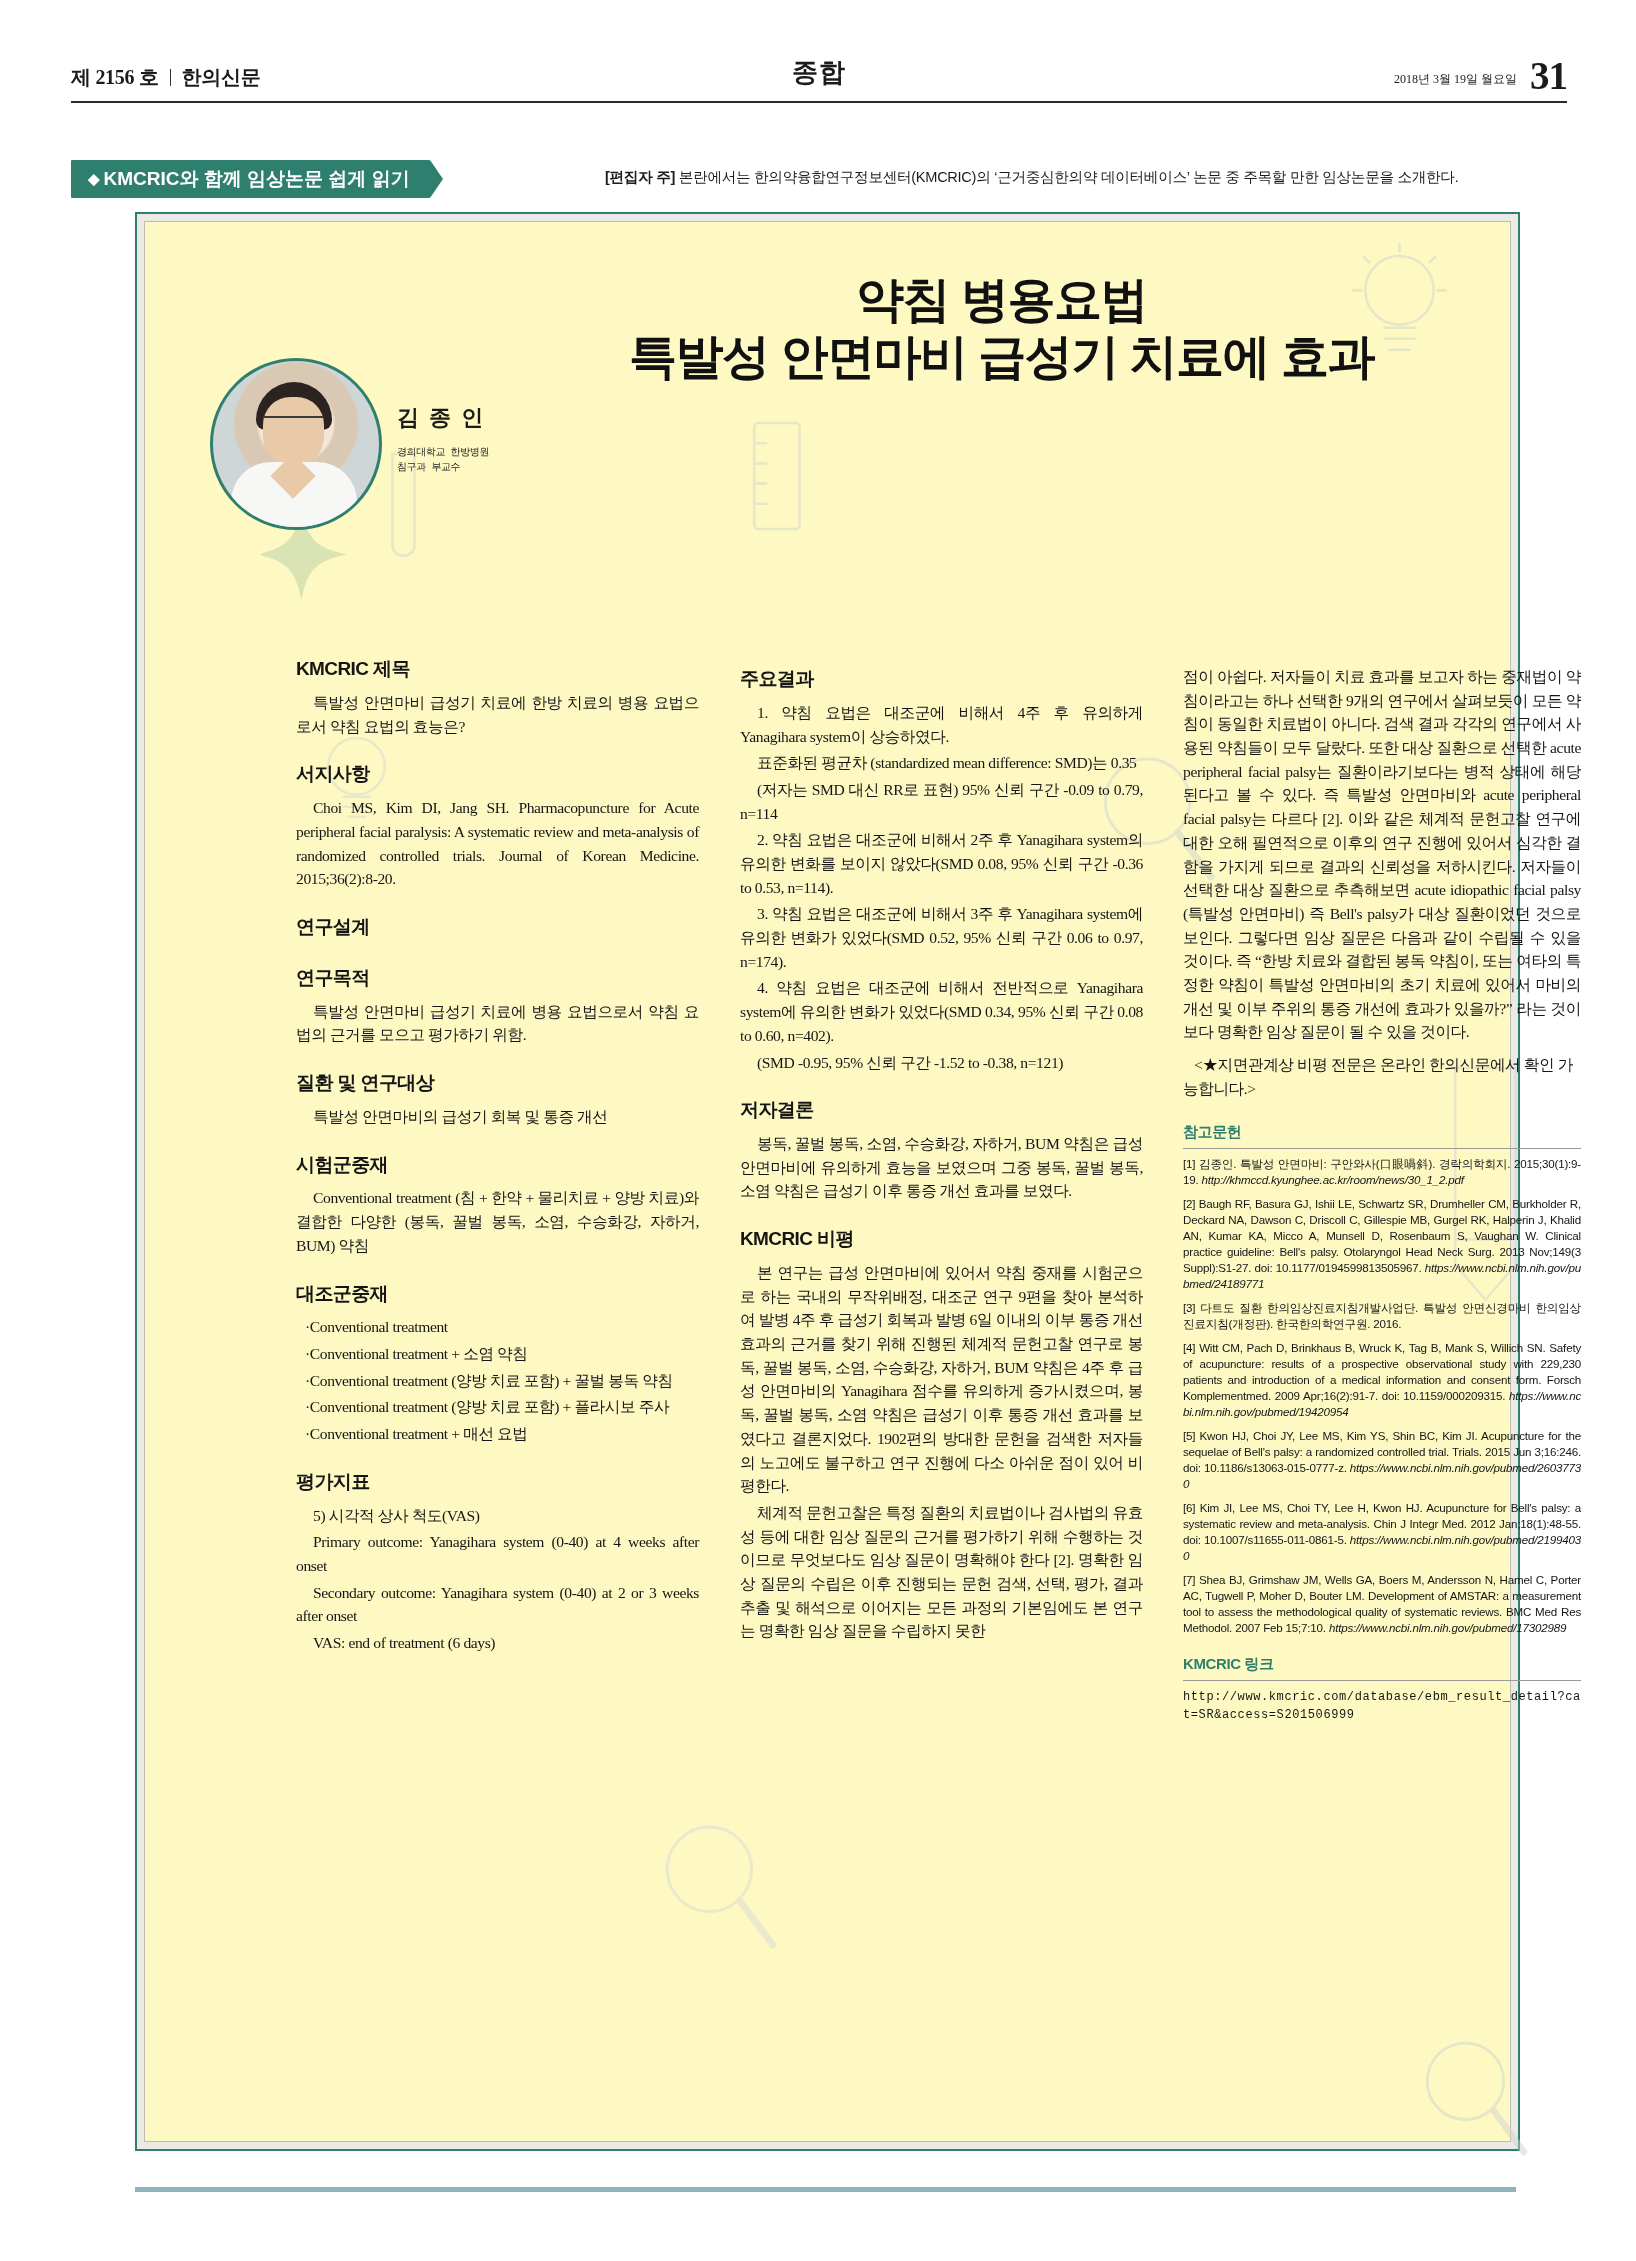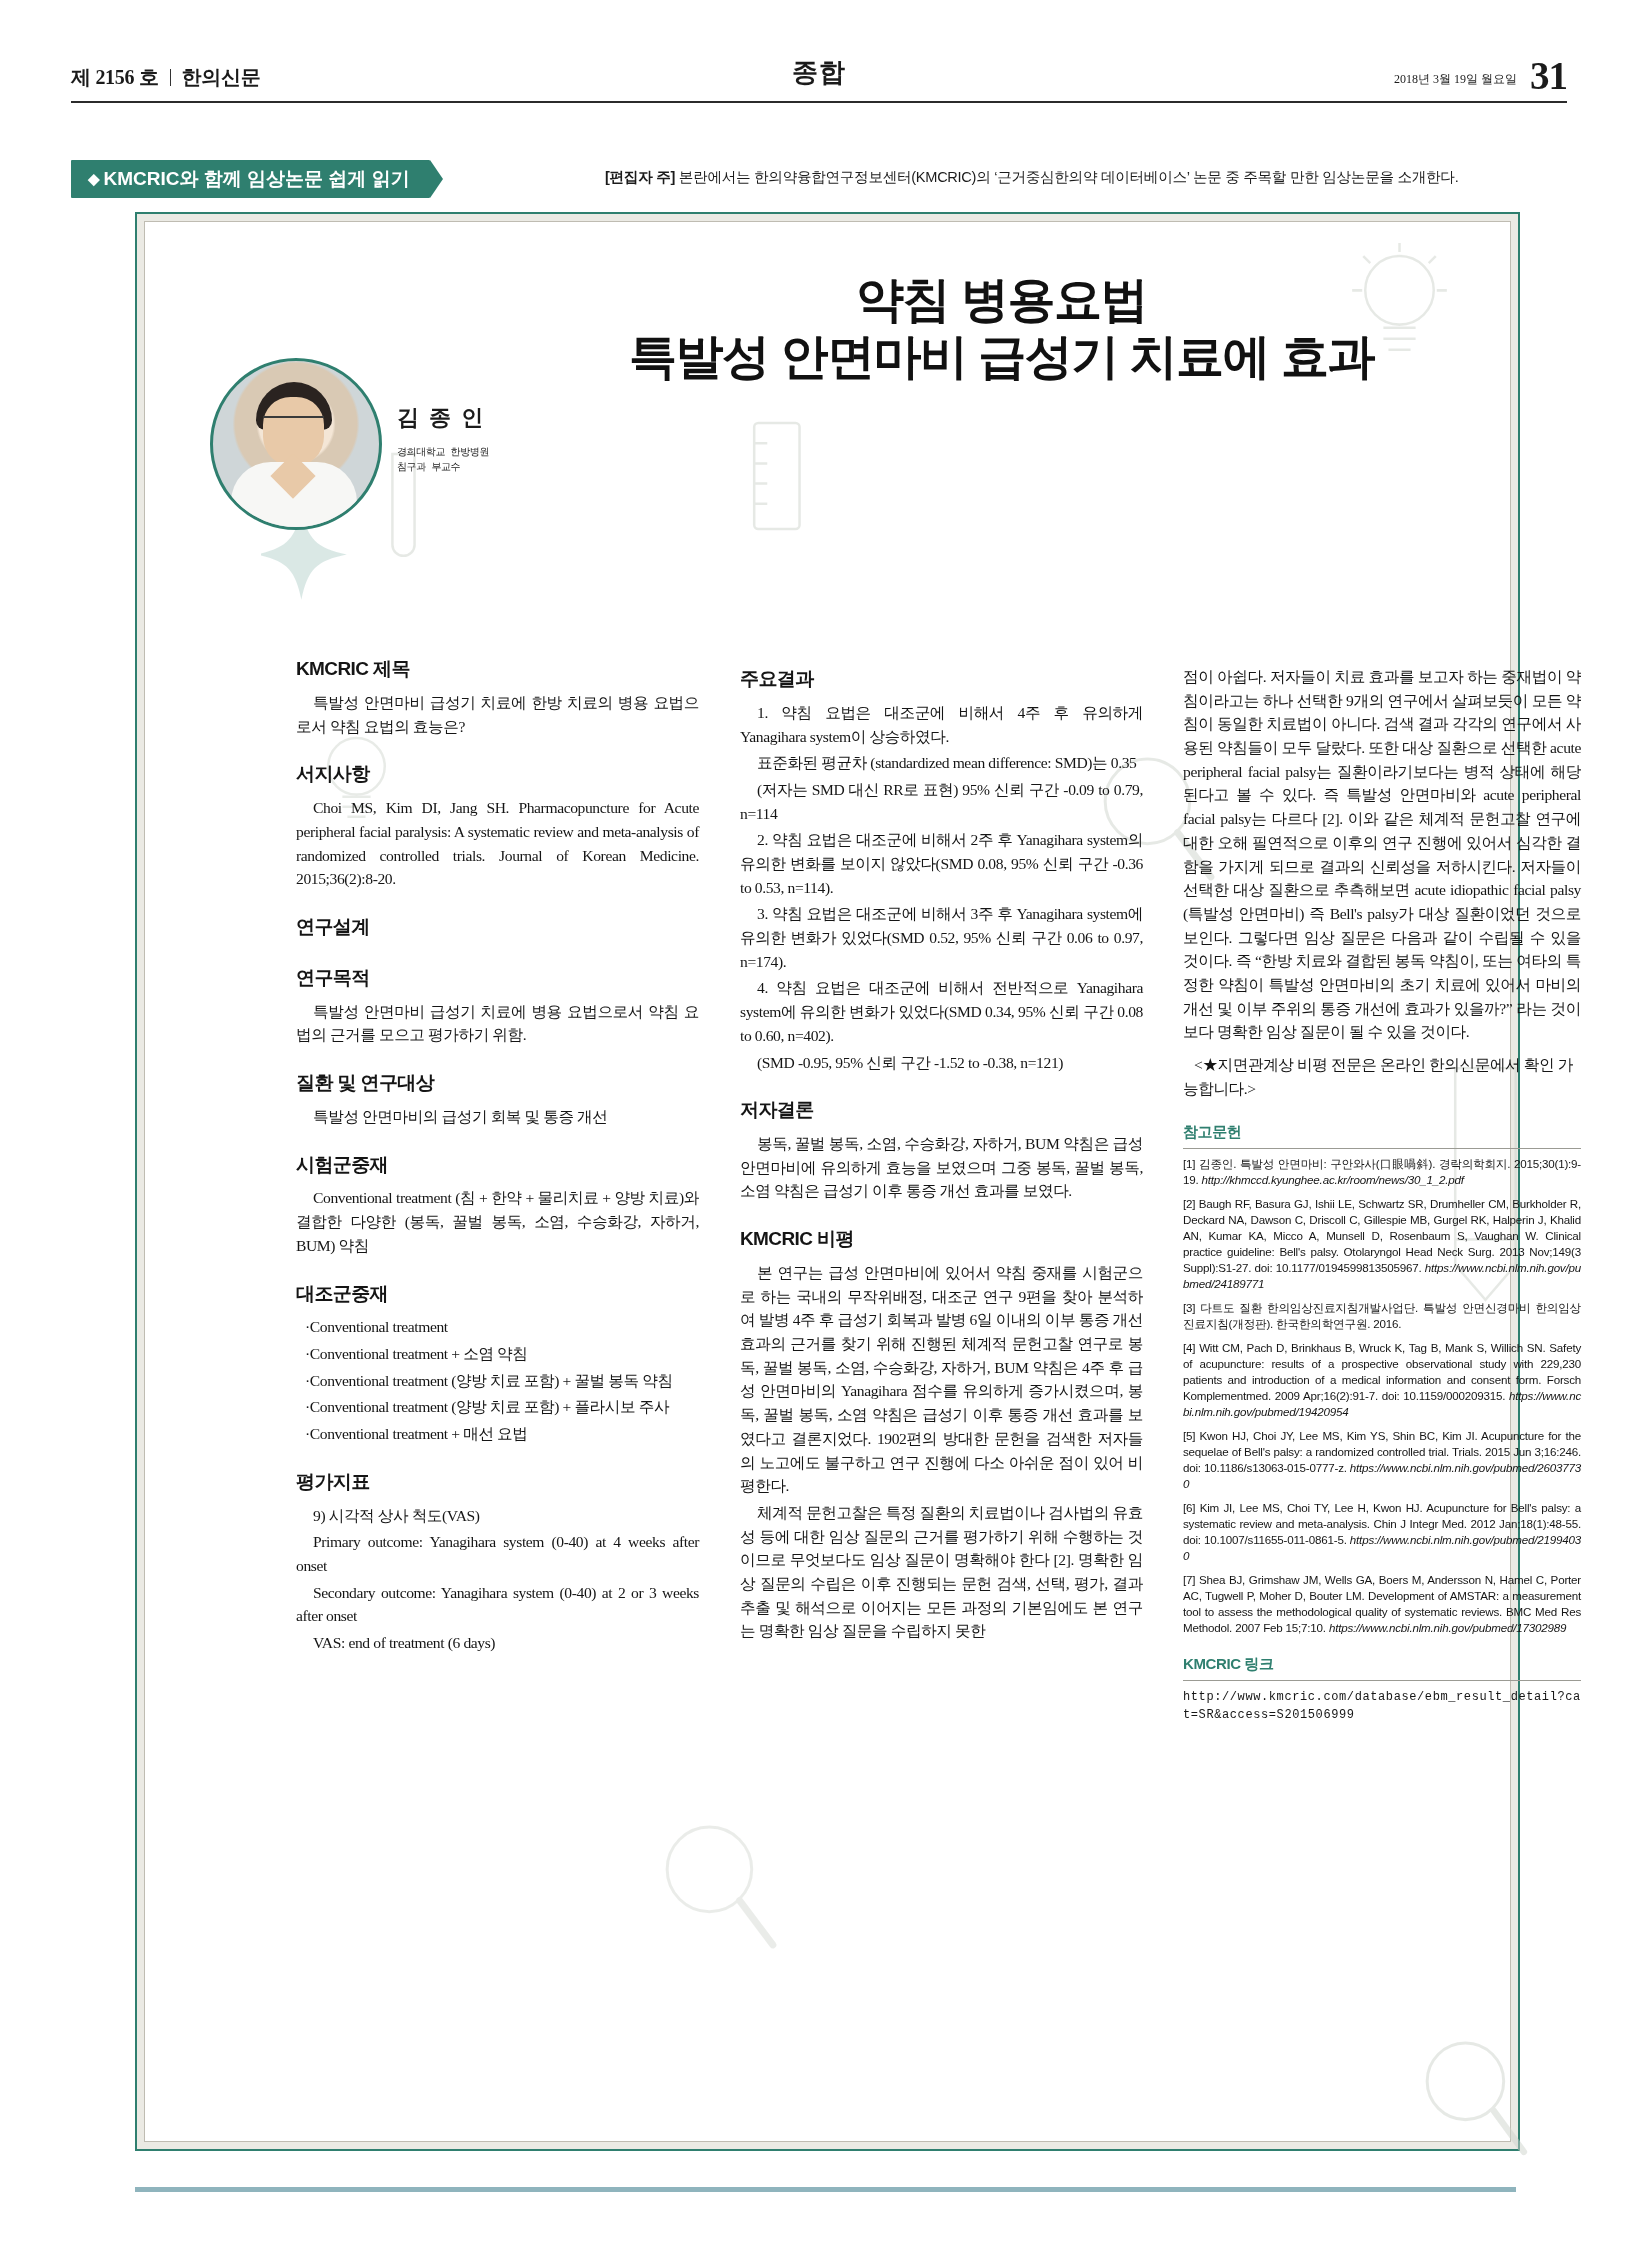--- a/index.html
+++ b/index.html
@@ -129,21 +129,21 @@
     left: 135px; top: 212px;
     width: 1381px;
     height: 1935px;
     background: #ebeae4;
     border: 2px solid #2f7f6f;
   }
   .panel-inner {
     position: absolute;
     left: 7px; top: 7px;
     right: 7px; bottom: 7px;
-    background: #ffffff;
+    background: #fef9c3;
     border: 0.5px solid #bfbcb2;
     padding-left: 24px;
   }
 
   
   .doodle {
     position: absolute;
     pointer-events: none;
     opacity: 0.5;
   }
@@ -418,21 +418,21 @@
       <p class="p">Conventional treatment (침 + 한약 + 물리치료 + 양방 치료)와 결합한 다양한 (봉독, 꿀벌 봉독, 소염, 수승화강, 자하거, BUM) 약침</p>
 
       <div class="sec-h">대조군중재</div>
       <p class="p bullet">·Conventional treatment</p>
       <p class="p bullet">·Conventional treatment + 소염 약침</p>
       <p class="p bullet">·Conventional treatment (양방 치료 포함) + 꿀벌 봉독 약침</p>
       <p class="p bullet">·Conventional treatment (양방 치료 포함) + 플라시보 주사</p>
       <p class="p bullet">·Conventional treatment + 매선 요법</p>
 
       <div class="sec-h">평가지표</div>
-      <p class="p">9) 시각적 상사 척도(VAS)</p>
+      <p class="p">5) 시각적 상사 척도(VAS)</p>
       <p class="p">Primary outcome: Yanagihara system (0-40) at 4 weeks after onset</p>
       <p class="p">Secondary outcome: Yanagihara system (0-40) at 2 or 3 weeks after onset</p>
       <p class="p">VAS: end of treatment (6 days)</p>
     </div>
 
     <div class="col col2">
 
       <div class="sec-h">주요결과</div>
       <p class="p">1. 약침 요법은 대조군에 비해서 4주 후 유의하게 Yanagihara system이 상승하였다.</p>
       <p class="p">표준화된 평균차 (standardized mean difference: SMD)는 0.35</p>

